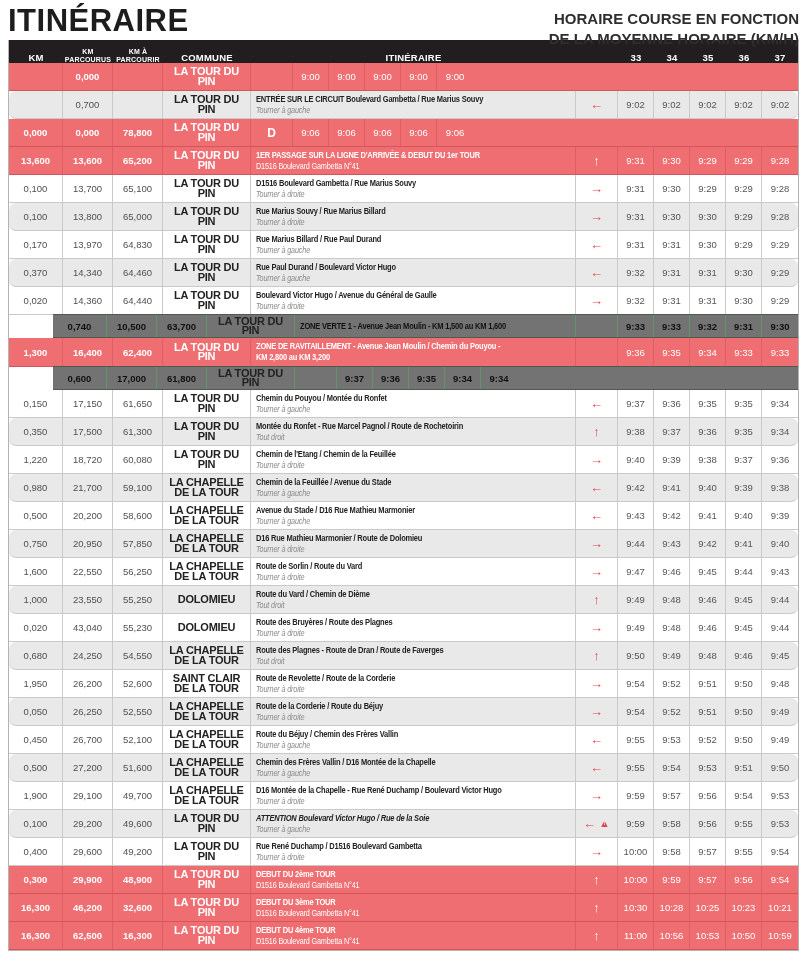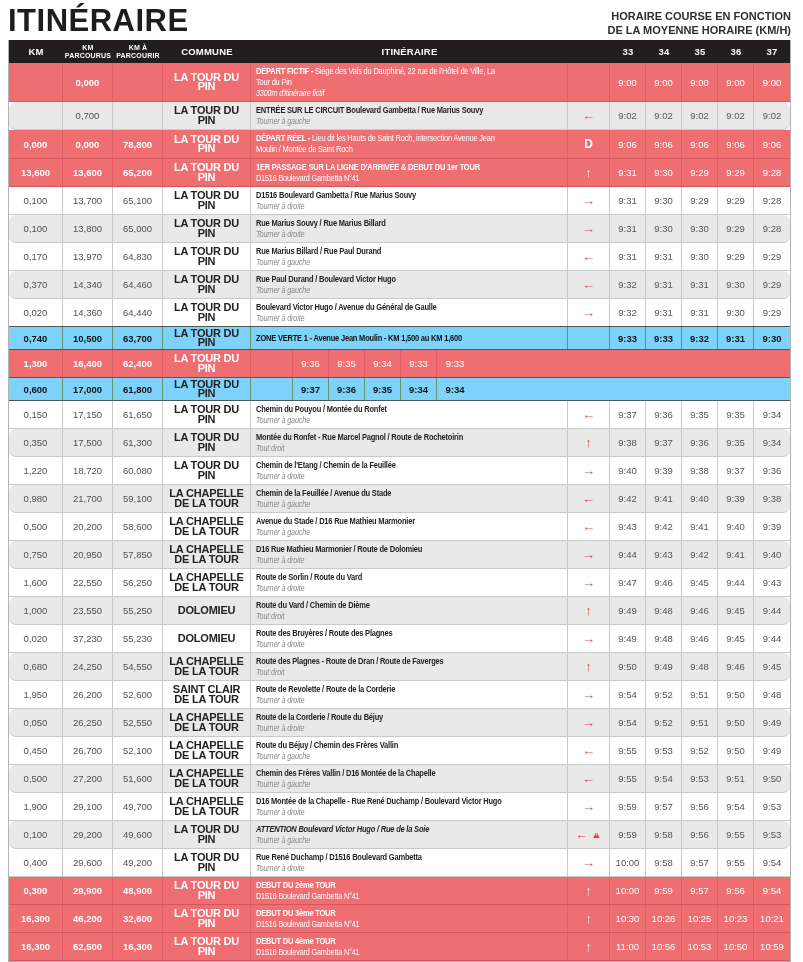--- a/index.html
+++ b/index.html
@@ -1,45 +1,45 @@
 <!DOCTYPE html>
 <html><head>
 <meta charset="utf-8">
 <style>
   html,body{margin:0;padding:0;background:#ffffff;width:803px;height:962px;overflow:hidden;
     font-family:"Liberation Sans","DejaVu Sans",sans-serif;-webkit-font-smoothing:antialiased;}
-  .page{padding:4px 12px 0 8px;}
+  .page{padding:4px 4px 0 8px;}
 
   
   .topbar{display:flex;justify-content:space-between;align-items:flex-start;height:36px;}
   .title{font-size:31px;font-weight:bold;color:#1d1d1d;margin:0;line-height:34px;letter-spacing:.5px;}
-  .note{text-align:right;font-size:11px;font-weight:bold;color:#2e2e2e;line-height:1.3;padding-top:5px;}
+  .note{text-align:right;font-size:15px;font-weight:bold;color:#2e2e2e;line-height:1.3;padding-top:5px;}
 
   
   .table{border:1px solid #b3b3b3;border-top:none;}
-  .thead{display:flex;align-items:center;background:#221e1f;color:#fff;height:23px;}
+  .thead{display:flex;align-items:flex-end;background:#221e1f;color:#fff;height:23px;}
   .hc{text-align:center;font-weight:bold;font-size:9.5px;letter-spacing:.2px;}
   .h2l{font-size:7px;line-height:7.5px;font-weight:bold;}
 
   .col-km{width:54px;flex:none;}
   .col-p{width:50px;flex:none;}
   .col-a{width:50px;flex:none;}
   .col-commune{width:88px;flex:none;}
   .col-itin{flex:1;min-width:0;}
   .col-sym{width:42px;flex:none;}
   .col-time{width:36px;flex:none;}
 
   .row{display:flex;align-items:stretch;min-height:27px;border-bottom:1px solid #c9c9c9;}
   .cell{display:flex;align-items:center;justify-content:center;border-right:1px solid #c9c9c9;box-sizing:border-box;}
   .cell:last-child{border-right:none;}
 
   .row-white{background:#ffffff;}
   .row-gray{background:#e9e9e9;border-radius:7px;}
   .row-red{background:#ee6e72;}
-  .row-green{background:#7dd3fc;min-height:22px;border-bottom:1px solid #4f5a4f;margin-top:-1px;border-top:1px solid #4f5a4f;position:relative;}
+  .row-green{background:#737373;min-height:22px;border-bottom:1px solid #4f5a4f;margin-top:-1px;border-top:1px solid #4f5a4f;position:relative;margin-left:44px;}
   .row-red{border-bottom-color:#d4555c;}
   .row-red .cell{border-right-color:#e05d63;}
   .row-green .cell{border-right-color:#639467;}
 
   .num{font-size:9.5px;color:#4f4f4f;}
   .row-red .num{color:#ffffff;font-weight:bold;}
   .row-green .num{color:#111111;font-weight:bold;}
 
   .commune{font-size:11px;font-weight:bold;color:#222222;text-align:center;line-height:9.5px;letter-spacing:-.2px;padding:1px 2px;}
   .row-red .commune{color:#ffffff;}
@@ -96,26 +96,20 @@
       <div class="hc col-time">35</div>
       <div class="hc col-time">36</div>
       <div class="hc col-time">37</div>
     </div>
     <div id="rows">
         <div class="row row-red">
           <div class="cell num col-km"></div>
           <div class="cell num col-p">0,000</div>
           <div class="cell num col-a"></div>
           <div class="cell col-commune commune">LA TOUR DU PIN</div>
-          <div class="cell col-itin itin">
-            <div class="itin-inner">
-              <div class="l1"><span class="bseg">DÉPART FICTIF - </span><span class="rest">Siège des Vals du Dauphiné, 22 rue de l'Hôtel de Ville, La Tour du Pin</span></div>
-              <div class="l2 it">3300m d'itinéraire fictif</div>
-            </div>
-          </div>
           <div class="cell col-sym sym"></div>
           <div class="cell col-time time">9:00</div>
           <div class="cell col-time time">9:00</div>
           <div class="cell col-time time">9:00</div>
           <div class="cell col-time time">9:00</div>
           <div class="cell col-time time">9:00</div>
         </div>
         <div class="row row-gray">
           <div class="cell num col-km"></div>
           <div class="cell num col-p">0,700</div>
@@ -134,25 +128,20 @@
           <div class="cell col-time time">9:02</div>
           <div class="cell col-time time">9:02</div>
           <div class="cell col-time time">9:02</div>
           <div class="cell col-time time">9:02</div>
         </div>
         <div class="row row-red">
           <div class="cell num col-km">0,000</div>
           <div class="cell num col-p">0,000</div>
           <div class="cell num col-a">78,800</div>
           <div class="cell col-commune commune">LA TOUR DU PIN</div>
-          <div class="cell col-itin itin">
-            <div class="itin-inner">
-              <div class="l1"><span class="bseg">DÉPART RÉEL - </span><span class="rest">Lieu dit les Hauts de Saint Roch, intersection Avenue Jean Moulin / Montée de Saint Roch</span></div>
-            </div>
-          </div>
           <div class="cell col-sym sym">
             <span class="dletter">D</span>
           </div>
           <div class="cell col-time time">9:06</div>
           <div class="cell col-time time">9:06</div>
           <div class="cell col-time time">9:06</div>
           <div class="cell col-time time">9:06</div>
           <div class="cell col-time time">9:06</div>
         </div>
         <div class="row row-red">
@@ -290,20 +279,25 @@
           <div class="cell col-time time">9:33</div>
           <div class="cell col-time time">9:32</div>
           <div class="cell col-time time">9:31</div>
           <div class="cell col-time time">9:30</div>
         </div>
         <div class="row row-red">
           <div class="cell num col-km">1,300</div>
           <div class="cell num col-p">16,400</div>
           <div class="cell num col-a">62,400</div>
           <div class="cell col-commune commune">LA TOUR DU PIN</div>
+          <div class="cell col-itin itin">
+            <div class="itin-inner">
+              <div class="l1"><span class="bseg">ZONE DE RAVITAILLEMENT - Avenue Jean Moulin / Chemin du Pouyou - KM 2,800 au KM 3,200</span></div>
+            </div>
+          </div>
           <div class="cell col-sym sym"></div>
           <div class="cell col-time time">9:36</div>
           <div class="cell col-time time">9:35</div>
           <div class="cell col-time time">9:34</div>
           <div class="cell col-time time">9:33</div>
           <div class="cell col-time time">9:33</div>
         </div>
         <div class="row row-green">
           <div class="cell num col-km">0,600</div>
           <div class="cell num col-p">17,000</div>
@@ -471,21 +465,21 @@
             <span class="arrow">↑</span>
           </div>
           <div class="cell col-time time">9:49</div>
           <div class="cell col-time time">9:48</div>
           <div class="cell col-time time">9:46</div>
           <div class="cell col-time time">9:45</div>
           <div class="cell col-time time">9:44</div>
         </div>
         <div class="row row-white">
           <div class="cell num col-km">0,020</div>
-          <div class="cell num col-p">37,230</div>
+          <div class="cell num col-p">43,040</div>
           <div class="cell num col-a">55,230</div>
           <div class="cell col-commune commune">DOLOMIEU</div>
           <div class="cell col-itin itin">
             <div class="itin-inner">
               <div class="l1"><span class="bseg">Route des Bruyères / Route des Plagnes</span></div>
               <div class="l2 it">Tourner à droite</div>
             </div>
           </div>
           <div class="cell col-sym sym">
             <span class="arrow">→</span>

